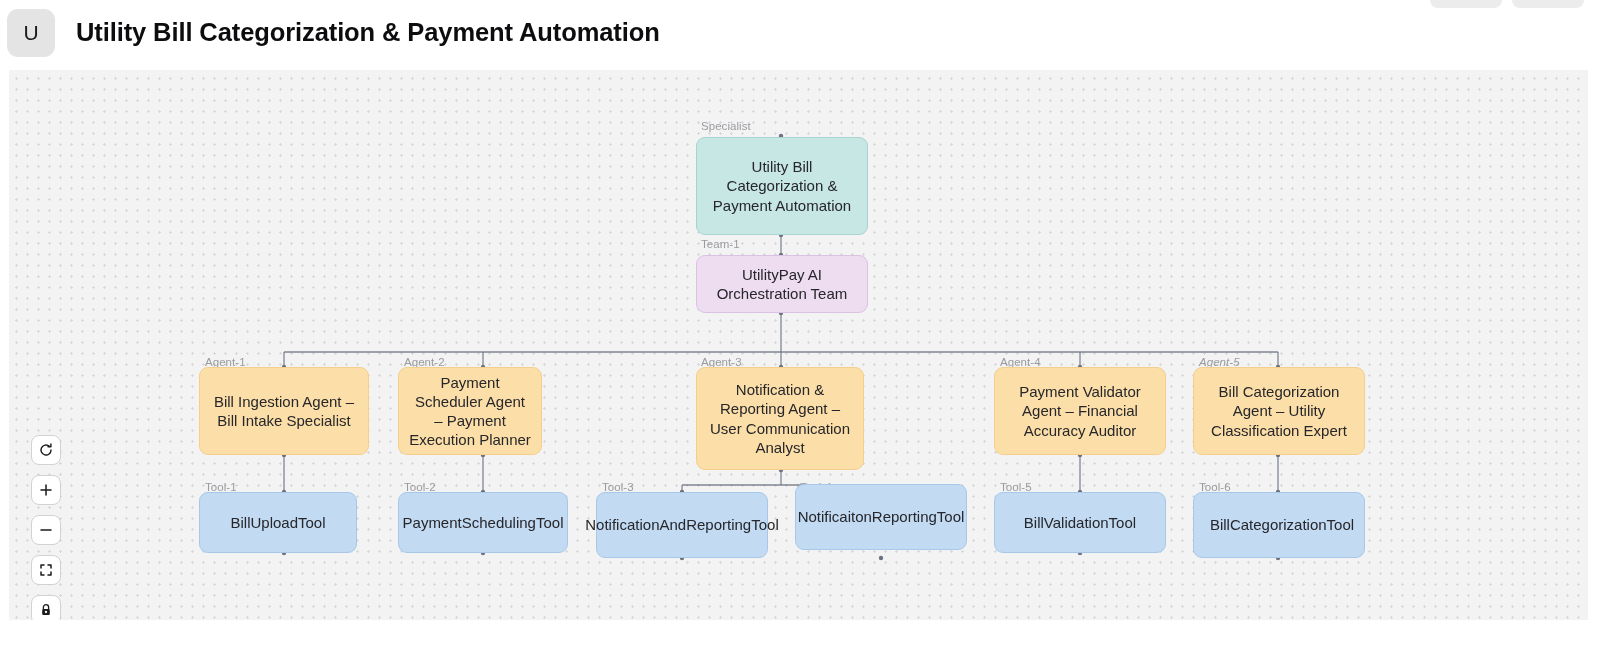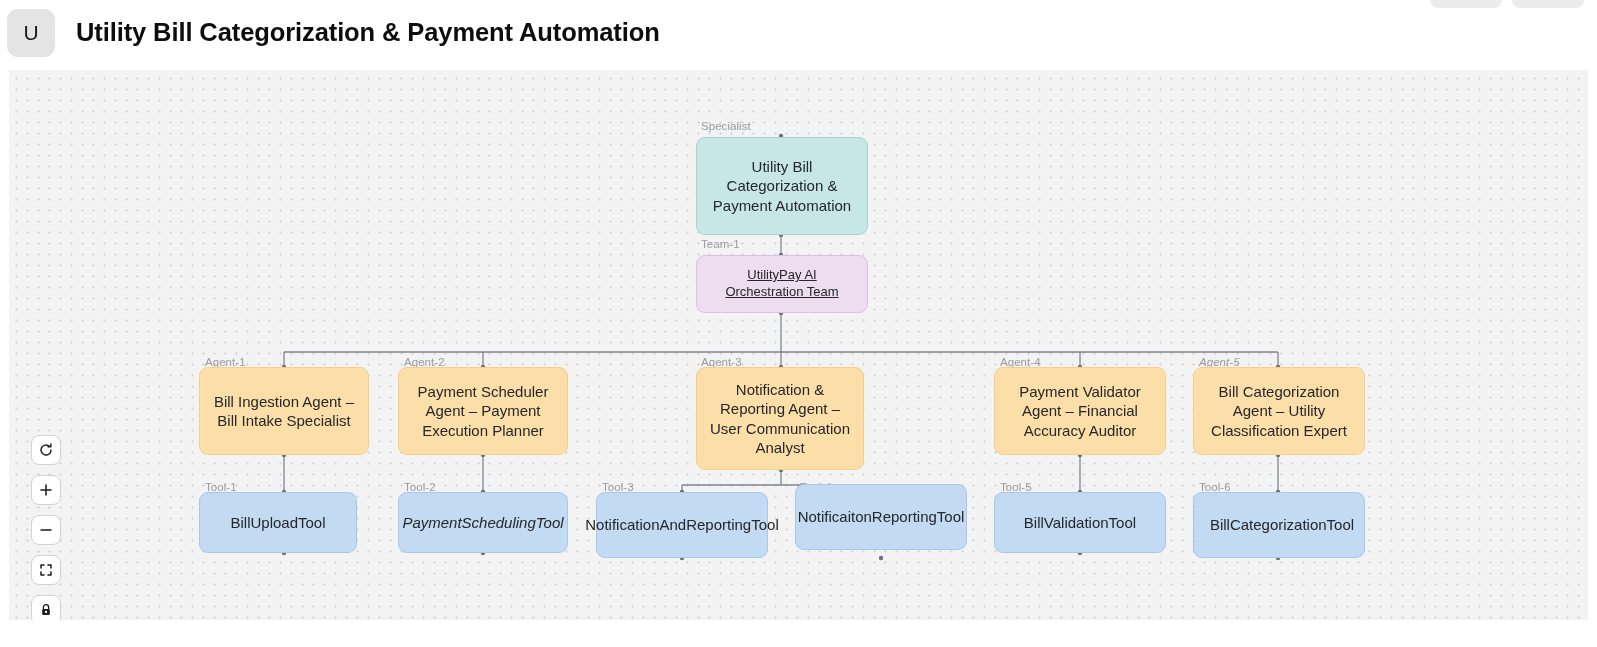--- a/index.html
+++ b/index.html
@@ -103,22 +103,21 @@
     letter-spacing: 0.05px;
   }
   .node.application {
     background: #c7e7e4;
     border: 1px solid #a7d4d0;
     font-size: 15px;
   }
   .node.team {
     background: #eedcf1;
     border: 1px solid #dcc2e2;
-    font-size: 13px;
-    text-decoration: underline;
+    font-size: 15px;
   }
   .node.agent {
     background: #fcdfa8;
     border: 1px solid #f3cf8b;
     font-size: 15px;
   }
   .node.tool {
     background: #c2daf2;
     border: 1px solid #a8c8ea;
     font-size: 15px;
@@ -220,21 +219,21 @@
   <div class="node team" style="left:687px; top:185px; width:172px; height:58px;">
     <span>UtilityPay AI Orchestration Team</span>
   </div>
 
   <div class="node-label" style="left:196px; top:286px;">Agent-1</div>
   <div class="node agent" style="left:190px; top:297px; width:170px; height:88px;">
     <span>Bill Ingestion Agent – Bill Intake Specialist</span>
   </div>
 
   <div class="node-label" style="left:395px; top:286px;">Agent-2</div>
-  <div class="node agent" style="left:389px; top:297px; width:170px; height:88px;justify-content:flex-end;">
+  <div class="node agent" style="left:389px; top:297px; width:144px; height:88px;justify-content:flex-end;">
     <span>Payment Scheduler Agent – Payment Execution Planner</span>
   </div>
 
   <div class="node-label" style="left:692px; top:286px;">Agent-3</div>
   <div class="node agent" style="left:687px; top:297px; width:168px; height:103px;">
     <span>Notification &amp; Reporting Agent – User Communication Analyst</span>
   </div>
 
   <div class="node-label" style="left:991px; top:286px;">Agent-4</div>
   <div class="node agent" style="left:985px; top:297px; width:172px; height:88px;">
@@ -245,21 +244,21 @@
   <div class="node agent" style="left:1184px; top:297px; width:172px; height:88px;">
     <span>Bill Categorization Agent – Utility Classification Expert</span>
   </div>
 
   <div class="node-label" style="left:196px; top:411px;">Tool-1</div>
   <div class="node tool" style="left:190px; top:422px; width:158px; height:61px;">
     <span>BillUploadTool</span>
   </div>
 
   <div class="node-label" style="left:395px; top:411px;">Tool-2</div>
-  <div class="node tool" style="left:389px; top:422px; width:170px; height:61px;font-style:italic;">
+  <div class="node tool" style="left:389px; top:422px; width:170px; height:61px;">
     <span>PaymentSchedulingTool</span>
   </div>
 
   <div class="node-label" style="left:593px; top:411px;">Tool-3</div>
   <div class="node tool" style="left:587px; top:422px; width:172px; height:66px;">
     <span>NotificationAndReportingTool</span>
   </div>
 
   <div class="node-label" style="left:791px; top:411px;">Tool-4</div>
   <div class="node tool" style="left:786px; top:414px; width:172px; height:66px;">

